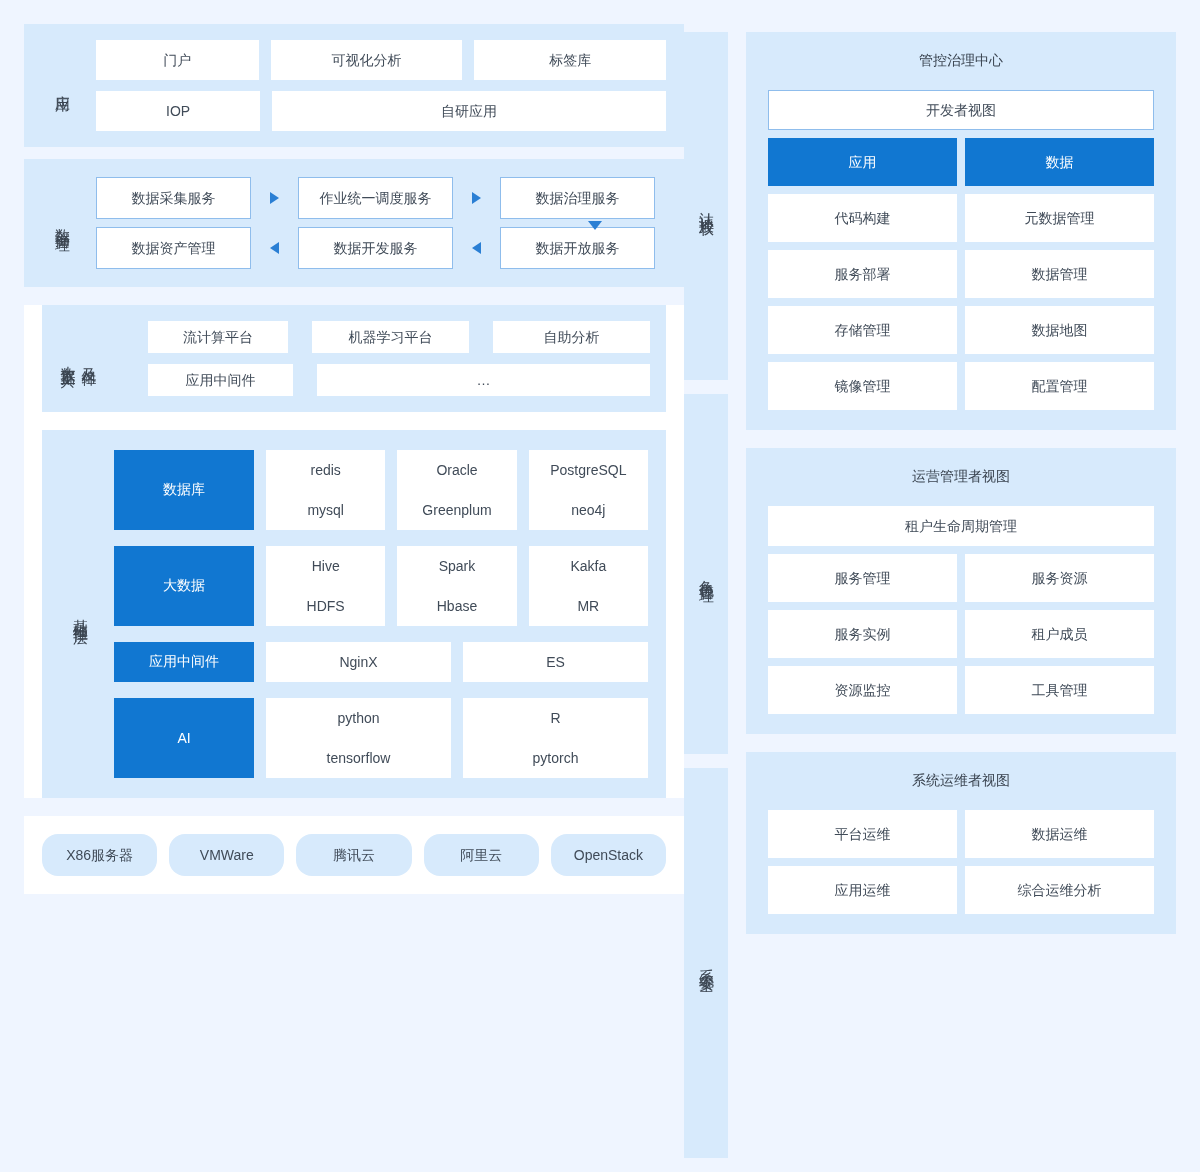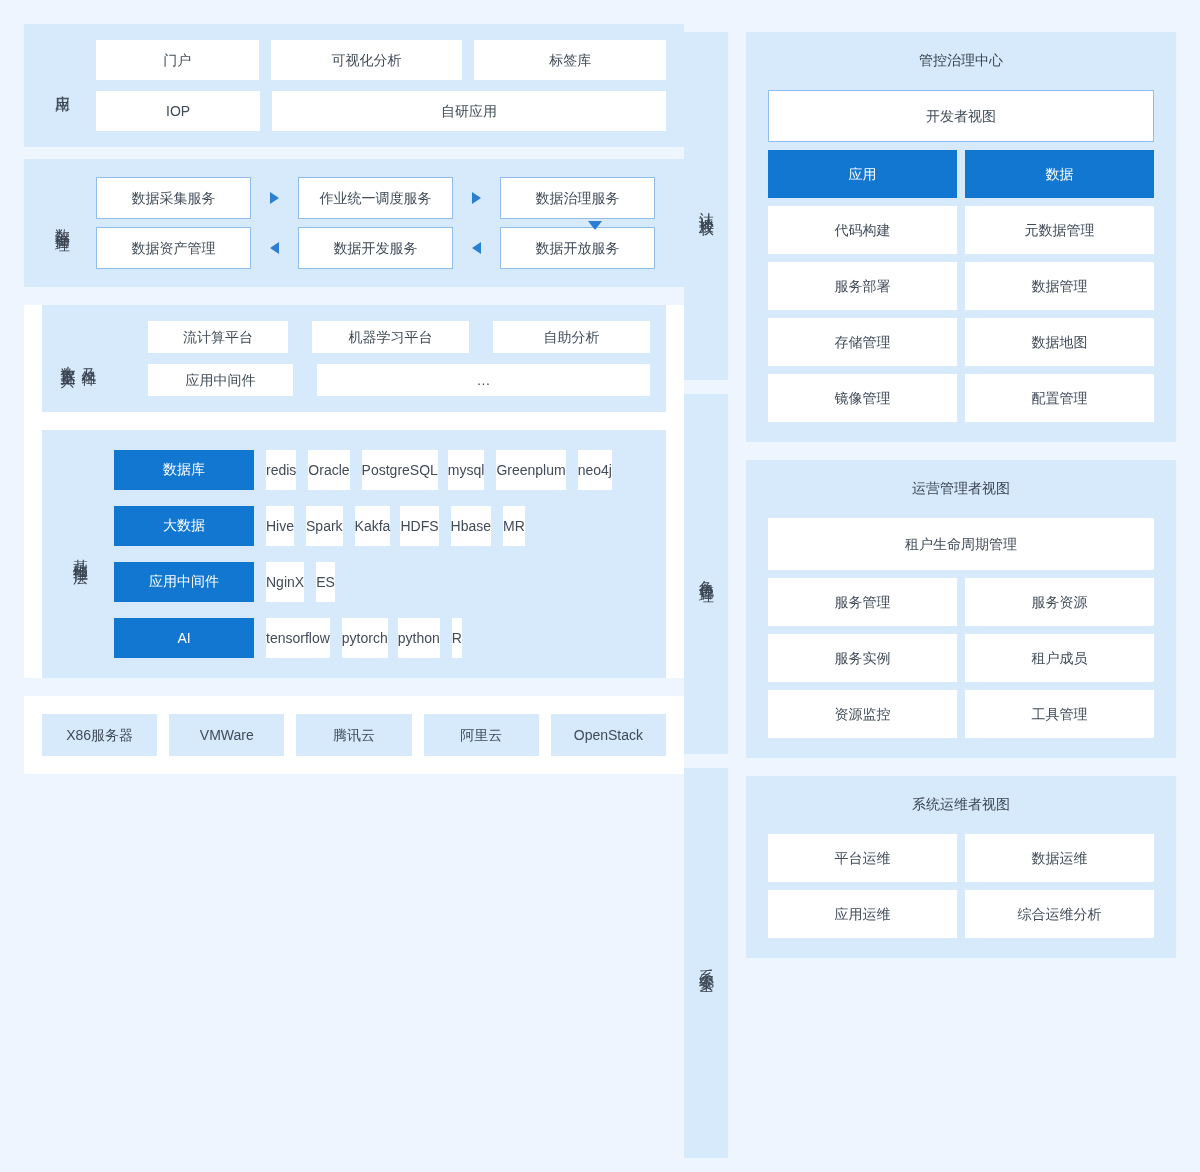--- a/index.html
+++ b/index.html
@@ -13,21 +13,21 @@
   .page { position: relative; width: 1200px; height: 1172px; display: flex; }
   .panel { background: #d7eafc; }
   .box {
     background: #ffffff;
     display: flex; align-items: center; justify-content: center;
     font-size: 14px; color: #404b58; text-align: center;
     line-height: 1.3;
   }
   .box.bordered { border: 1px solid #8fbdec; }
   .box.solid { background: #1177d1; color: #ffffff; }
-  .box.lightblue { background: #d7eafc; color: #404b58; }
+  .box.lightblue { background: #d7eafc; color: #404b58; border-radius: 16px; }
 
   .vlabel {
     writing-mode: vertical-rl; text-orientation: upright;
     font-size: 15px; color: #3a4450; letter-spacing: 3px;
     display: flex; align-items: center; justify-content: center;
     white-space: nowrap;
   }
 
   
   .left-col { width: 684px; padding: 24px 0 0 24px; }
@@ -56,21 +56,21 @@
   .bd-label { width: 64px; flex: none; display: flex; gap: 2px; }
   .bd-box { height: 32px; margin-left: 12px; }
 
   
   .infra-inner { display: flex; padding: 20px 18px; gap: 14px; }
   .infra-label { width: 40px; flex: none; }
   .infra-body { flex: 1; display: flex; flex-direction: column; gap: 16px; }
   .infra-group { display: flex; gap: 12px; }
   .infra-key { width: 140px; flex: none; display: flex; align-items: center; justify-content: center;
                background: #1177d1; color: #fff; font-size: 14px; }
-  .infra-items { flex: 1; display: flex; gap: 10px; }
+  .infra-items { flex: 1; display: flex; flex-direction: column; }
   .infra-items .row .box { flex: 1; height: 40px; }
 
   
   .bot-card { width: 660px; background: #fff; padding: 18px; }
   .bot-row { display: flex; gap: 12px; }
   .bot-row .box { flex: 1; height: 42px; }
 
   
   .right-col { width: 516px; padding: 24px 24px 0 0; display: flex; gap: 18px; }
   .strip-col { width: 44px; flex: none; display: flex; flex-direction: column; gap: 14px; padding-top: 8px; }
@@ -78,21 +78,21 @@
   .strip-auth { height: 348px; }
   .strip-role { height: 360px; }
   .strip-sec  { height: 390px; }
 
   .rpanels { flex: 1; display: flex; flex-direction: column; gap: 18px; padding-top: 8px; }
   .rpanel { background: #d7eafc; padding: 20px 22px; }
   .rtitle { text-align: center; font-size: 14px; color: #3a4450; margin-bottom: 20px; }
   .rgrid { display: flex; flex-direction: column; gap: 8px; }
   .rrow { display: flex; gap: 8px; }
   .rrow .box { flex: 1; height: 48px; }
-  .rfull { height: 52px; }
+  .rfull { height: 40px; }
 </style>
 </head>
 <body>
 
 <div class="page">
 
   <div class="left-col">
 
     <div class="lcard app-card">
       <div class="panel sec-inner">
@@ -204,26 +204,26 @@
                 <div class="box">NginX</div>
                 <div class="box">ES</div>
               </div>
             </div>
           </div>
 
           <div class="infra-group">
             <div class="infra-key">AI</div>
             <div class="infra-items">
               <div class="row">
+                <div class="box">python</div>
+                <div class="box">R</div>
+              </div>
+              <div class="row">
                 <div class="box">tensorflow</div>
                 <div class="box">pytorch</div>
-              </div>
-              <div class="row">
-                <div class="box">python</div>
-                <div class="box">R</div>
               </div>
             </div>
           </div>
 
         </div>
       </div>
     </div>
 
     <div class="bot-card">
       <div class="bot-row">

